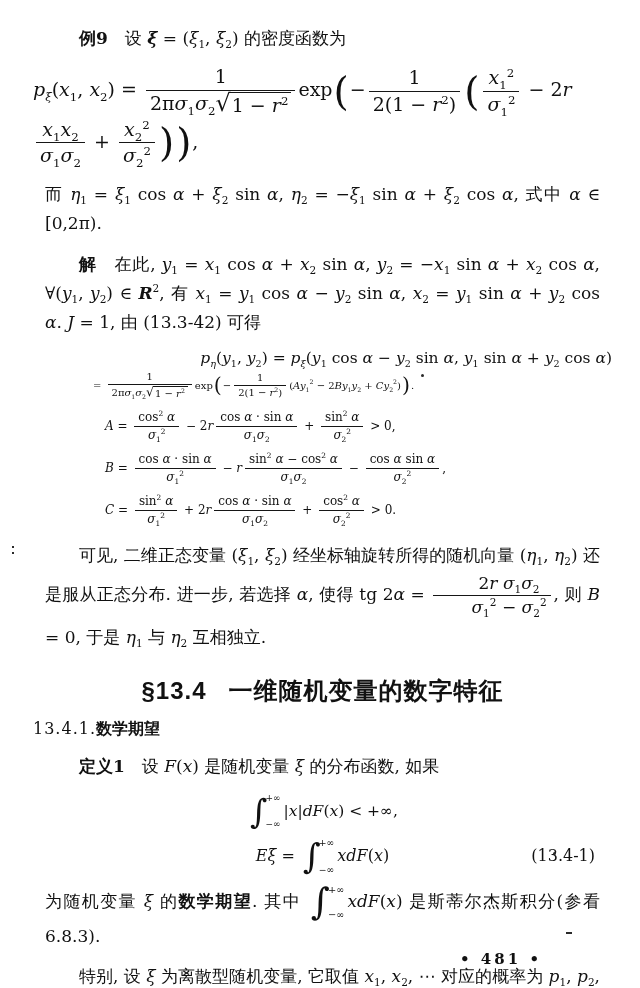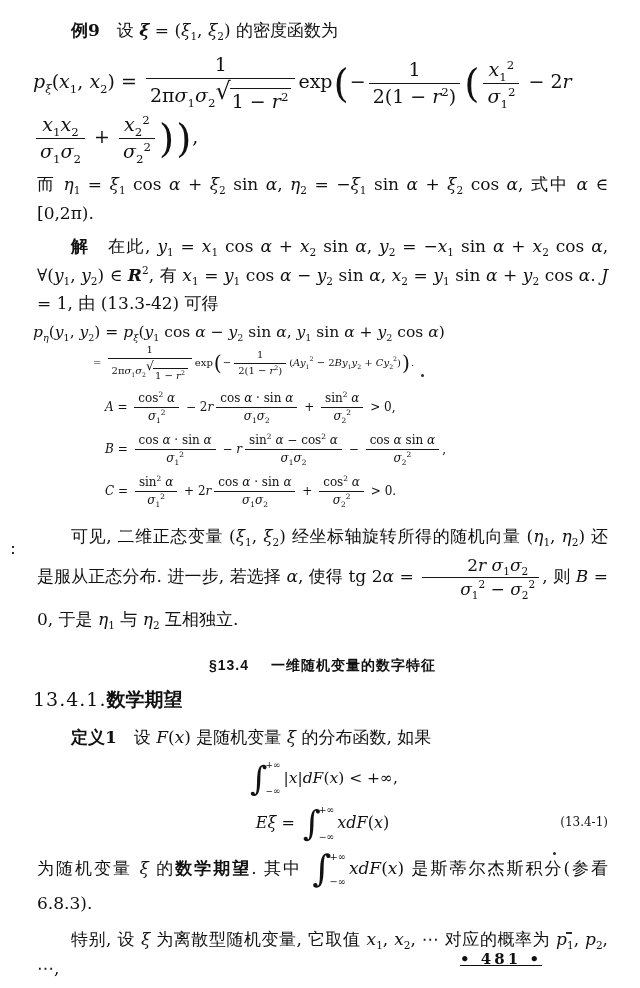--- a/index.html
+++ b/index.html
@@ -6,66 +6,66 @@
   .page{
     position:relative;
     width:640px;height:988px;
     box-sizing:border-box;
     padding:12px 28px 0 33px;
     background:#ffffff;
     color:#111111;
     font-family:"DejaVu Serif", serif;
     overflow:hidden;
   }
-  .para{font-size:17px;line-height:1.7;margin:4px;text-align:justify;}
+  .para{font-size:17px;line-height:1.7;margin:12px;text-align:justify;}
   .indent1{text-indent:2em;}
   .mb{font-weight:bold;font-style:normal;}
   .mi{font-style:italic;}
   .mbi{font-weight:bold;font-style:italic;}
   sub.msub,sup.msup{font-size:0.62em;line-height:0;}
   
   .frac{display:inline-block;vertical-align:middle;text-align:center;margin:0 3px;line-height:1.25;}
   .frac .num{display:block;border-bottom:1.5px solid #161616;padding:0 4px 1px;}
   .frac .den{display:block;padding:1px 4px 0;}
   
   .sqrt{display:inline-flex;align-items:flex-start;vertical-align:middle;}
   .sqrt .rad{font-size:1.25em;line-height:1;margin-right:-1px;}
-  .sqrt .rbody{border-top:1.5px solid #161616;padding:1px 3px 0 2px;margin-top:8px;}
+  .sqrt .rbody{border-top:1.5px solid #161616;padding:1px 3px 0 2px;}
   
   .big{font-size:2.05em;font-weight:300;vertical-align:middle;line-height:0.75;padding:0 1px;}
   
   .intg{display:inline-flex;align-items:center;vertical-align:middle;margin:0 3px;}
   .intg .ig{font-size:2.15em;line-height:0.95;}
   .intg .ilims{display:inline-flex;flex-direction:column;justify-content:space-between;font-size:0.58em;height:4.2em;margin-left:-2px;}
   
   .disp{font-size:10px;margin:6px 0;line-height:1.3;}
   #eq-density{font-size:19px;margin:8px 0 6px 0;}
-  #eq-peta1{font-size:15.5px;margin:4px 0 2px 0;}
+  #eq-peta1{font-size:15.5px;margin:4px 0 2px 0;text-align:right;}
   #eq-peta2{margin:2px 0 6px 60px;}
   .coef{font-size:12px;margin:9px 0 9px 72px;}
   #p-conclusion{line-height:2.15;margin-top:10px;}
   #p-where{margin-top:6px;}
   .center{text-align:center;}
   .tagrow{position:relative;text-align:center;}
-  .tagrow .tag{position:absolute;right:4px;top:50%;transform:translateY(-50%);font-size:12px;}
+  .tagrow .tag{position:absolute;right:17px;top:50%;transform:translateY(-50%);font-size:16px;}
   h2.sec{
     font-family:"Liberation Sans", sans-serif;
-    font-size:14px;font-weight:bold;text-align:center;
+    font-size:24px;font-weight:bold;text-align:center;
     margin:20px 0 12px 0;letter-spacing:1px;
   }
   h2.sec .hnum{margin-right:22px;}
-  h3.subsec{margin:4px 0 10px 0;font-weight:normal;font-size:19px;}
+  h3.subsec{margin:4px 0 10px 0;font-weight:normal;font-size:16px;}
   h3.subsec .sub-num{font-family:"DejaVu Serif", serif;letter-spacing:1px;}
   h3.subsec .sub-title{font-family:"Liberation Sans", sans-serif;font-weight:bold;}
   #eq-abs{margin:8px 0 4px 0;font-size:15.5px;}
   #p-then{margin:2px 0;}
   #eq-expect{margin:6px 0;font-size:16px;}
   #p-note{line-height:1.6;margin-top:4px;}
   #p-special{margin-top:8px;}
-  .pageno{position:absolute;right:98px;bottom:20px;font-weight:bold;font-size:15px;letter-spacing:3px;text-decoration:underline;}
+  .pageno{position:absolute;right:98px;bottom:20px;font-weight:bold;font-size:15px;letter-spacing:3px;}
   
   .speck{position:absolute;background:#2a2a2a;}
   .speck-colon{left:12px;top:546px;width:2px;height:2px;box-shadow:0 6px 0 #2a2a2a;}
   .speck-dot1{left:421px;top:374px;width:3px;height:3px;border-radius:50%;}
   .speck-dot2{left:553px;top:852px;width:3px;height:3px;border-radius:50%;}
   .speck-dash{left:566px;top:932px;width:6px;height:2px;}
 </style>
 </head>
 <body>
 

